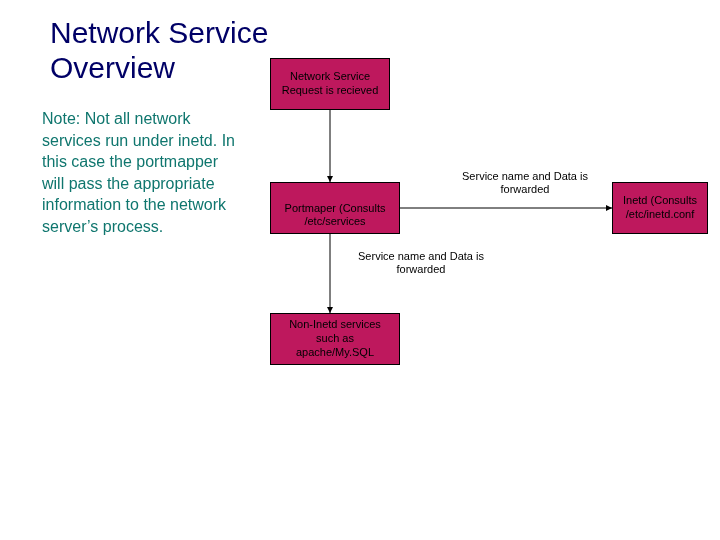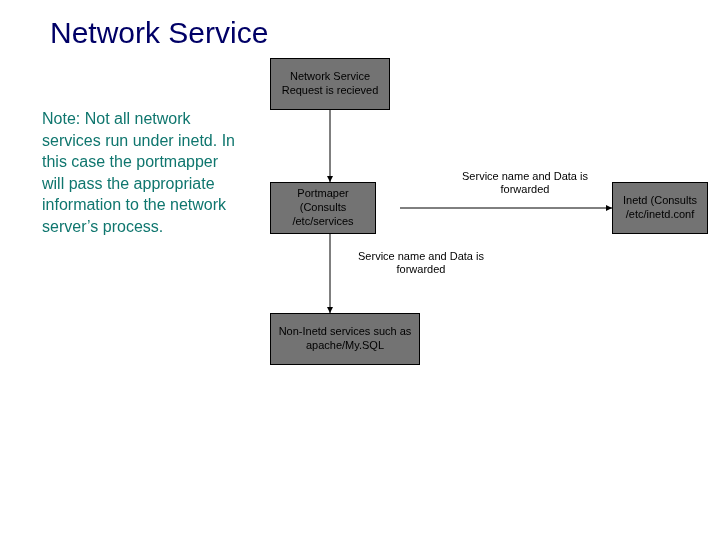--- a/index.html
+++ b/index.html
@@ -35,21 +35,21 @@
   .diagram {
     position: absolute;
     left: 260px;
     top: 50px;
     width: 450px;
     height: 380px;
   }
   .box {
     position: absolute;
     border: 1px solid #000;
-    background: #737373;
+    background: #be185d;
     font-size: 11px;
     line-height: 1.25;
     text-align: center;
     display: flex;
     align-items: center;
     justify-content: center;
     padding: 4px 6px;
     box-sizing: border-box;
     font-family: Arial, sans-serif;
   }
@@ -67,20 +67,21 @@
     width: 450px;
     height: 380px;
     overflow: visible;
   }
 </style>
 </head>
 <body>
 
 <div class="title">
   <span>Network Service</span><br>
+  <span>Overview</span>
 </div>
 
 <div class="note">Note: Not all network services run under inetd. In this case the portmapper will pass the appropriate information to the network server’s process.</div>
 
 <div class="diagram">
 
   <svg class="arrows">
     <defs>
       <marker id="ah" markerWidth="8" markerHeight="8" refX="6" refY="3" orient="auto">
         <path d="M0,0 L6,3 L0,6 Z" fill="#000"></path>
@@ -91,29 +92,29 @@
 
     <line x1="140" y1="158" x2="352" y2="158" stroke="#000" stroke-width="1" marker-end="url(#ah)"></line>
 
     <line x1="70" y1="184" x2="70" y2="263" stroke="#000" stroke-width="1" marker-end="url(#ah)"></line>
   </svg>
 
   <div class="box" style="left:10px; top:8px; width:120px; height:52px;">
     <span>Network Service Request is recieved</span>
   </div>
 
-  <div class="box" style="left:10px; top:132px; width:106px; height:52px;">
+  <div class="box" style="left:10px; top:132px; width:130px; height:52px;align-items:flex-end;">
     <span>Portmaper (Consults /etc/services</span>
   </div>
 
   <div class="box" style="left:352px; top:132px; width:96px; height:52px;">
     <span>Inetd (Consults /etc/inetd.conf</span>
   </div>
 
-  <div class="box" style="left:10px; top:263px; width:150px; height:52px;">
+  <div class="box" style="left:10px; top:263px; width:130px; height:52px;">
     <span>Non-Inetd services such as apache/My.SQL</span>
   </div>
 
 
   <div class="edge-label" style="left:200px; top:120px; width:130px;">Service name and Data is forwarded</div>
 
   <div class="edge-label" style="left:96px; top:200px; width:130px;">Service name and Data is forwarded</div>
 
 </div>
 

